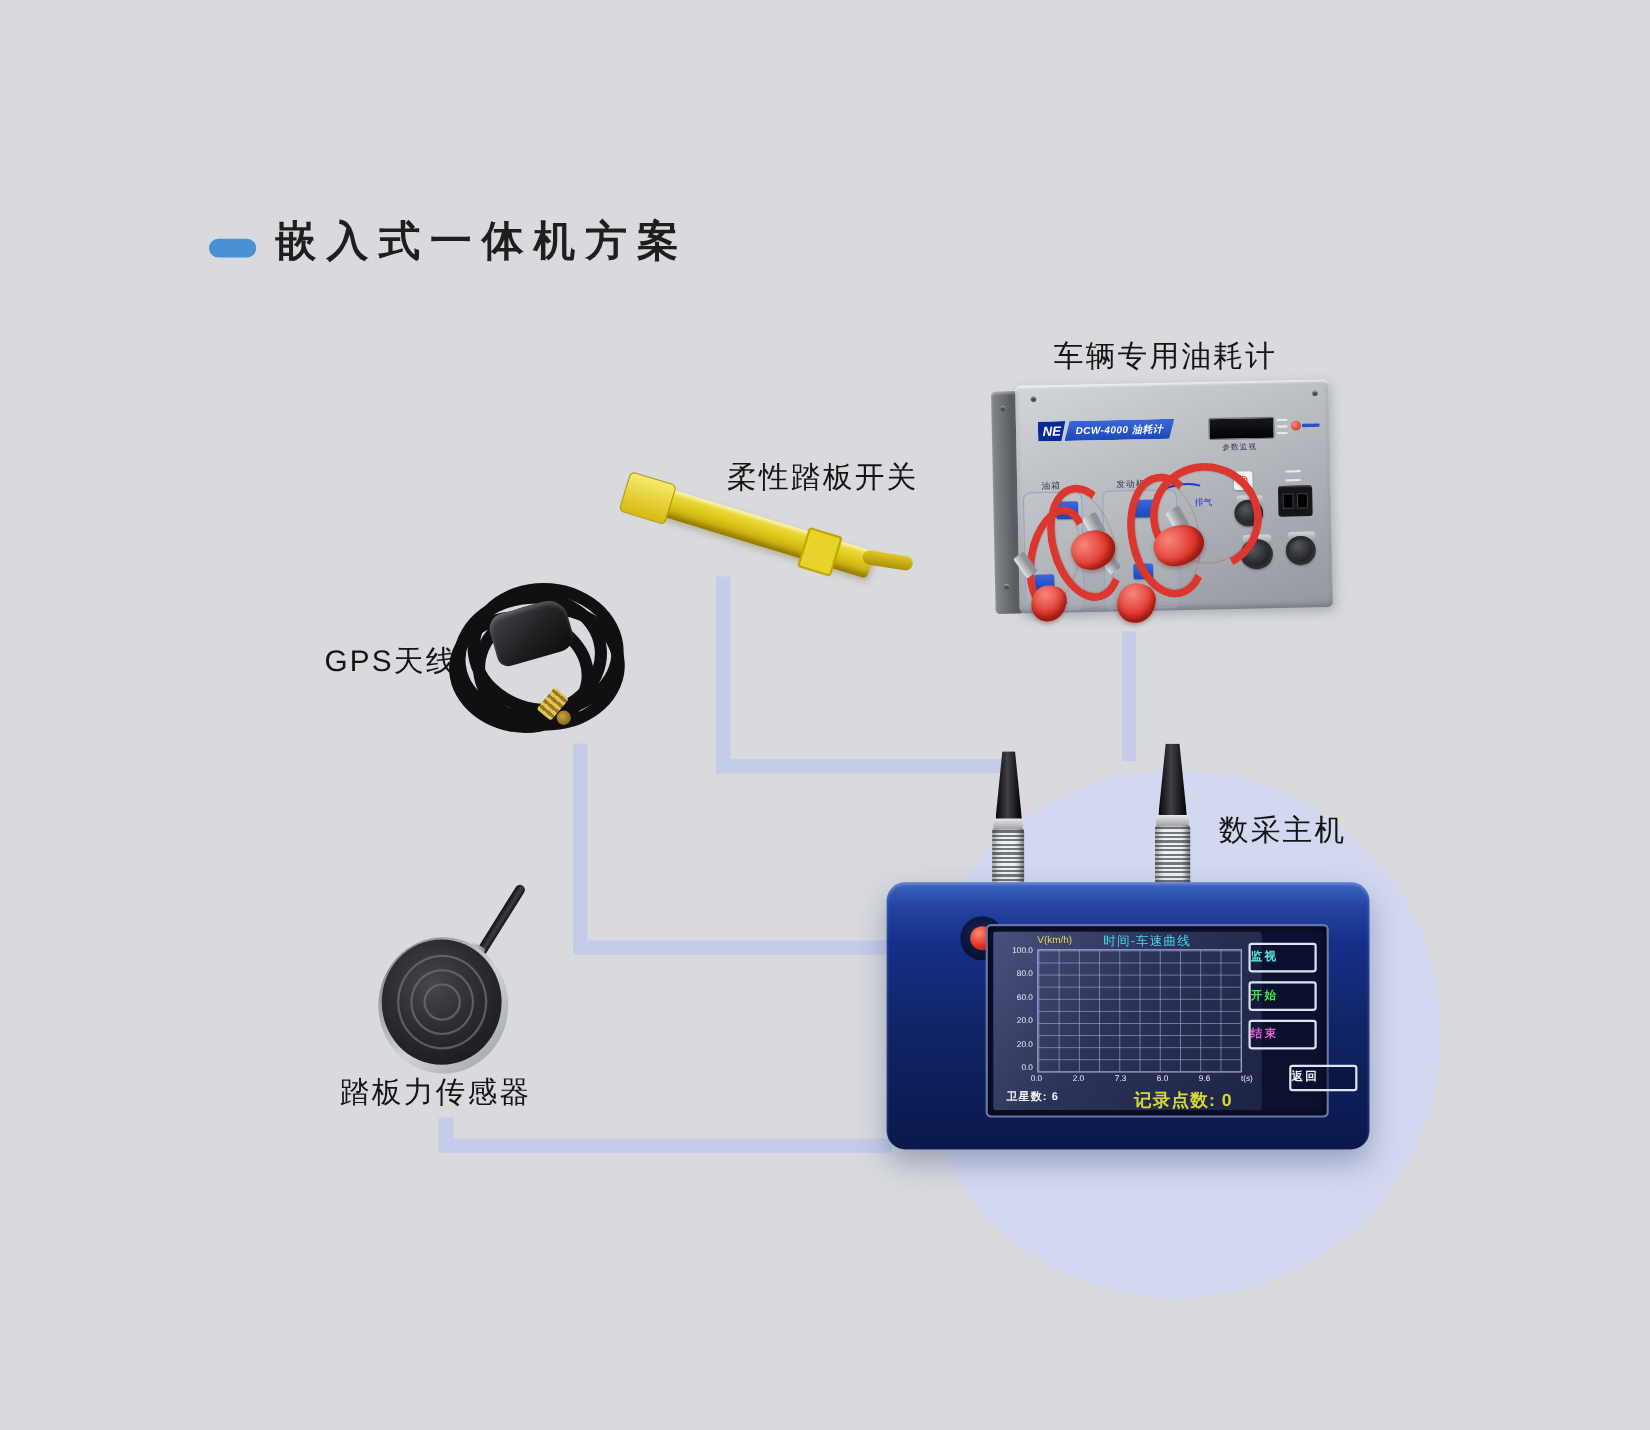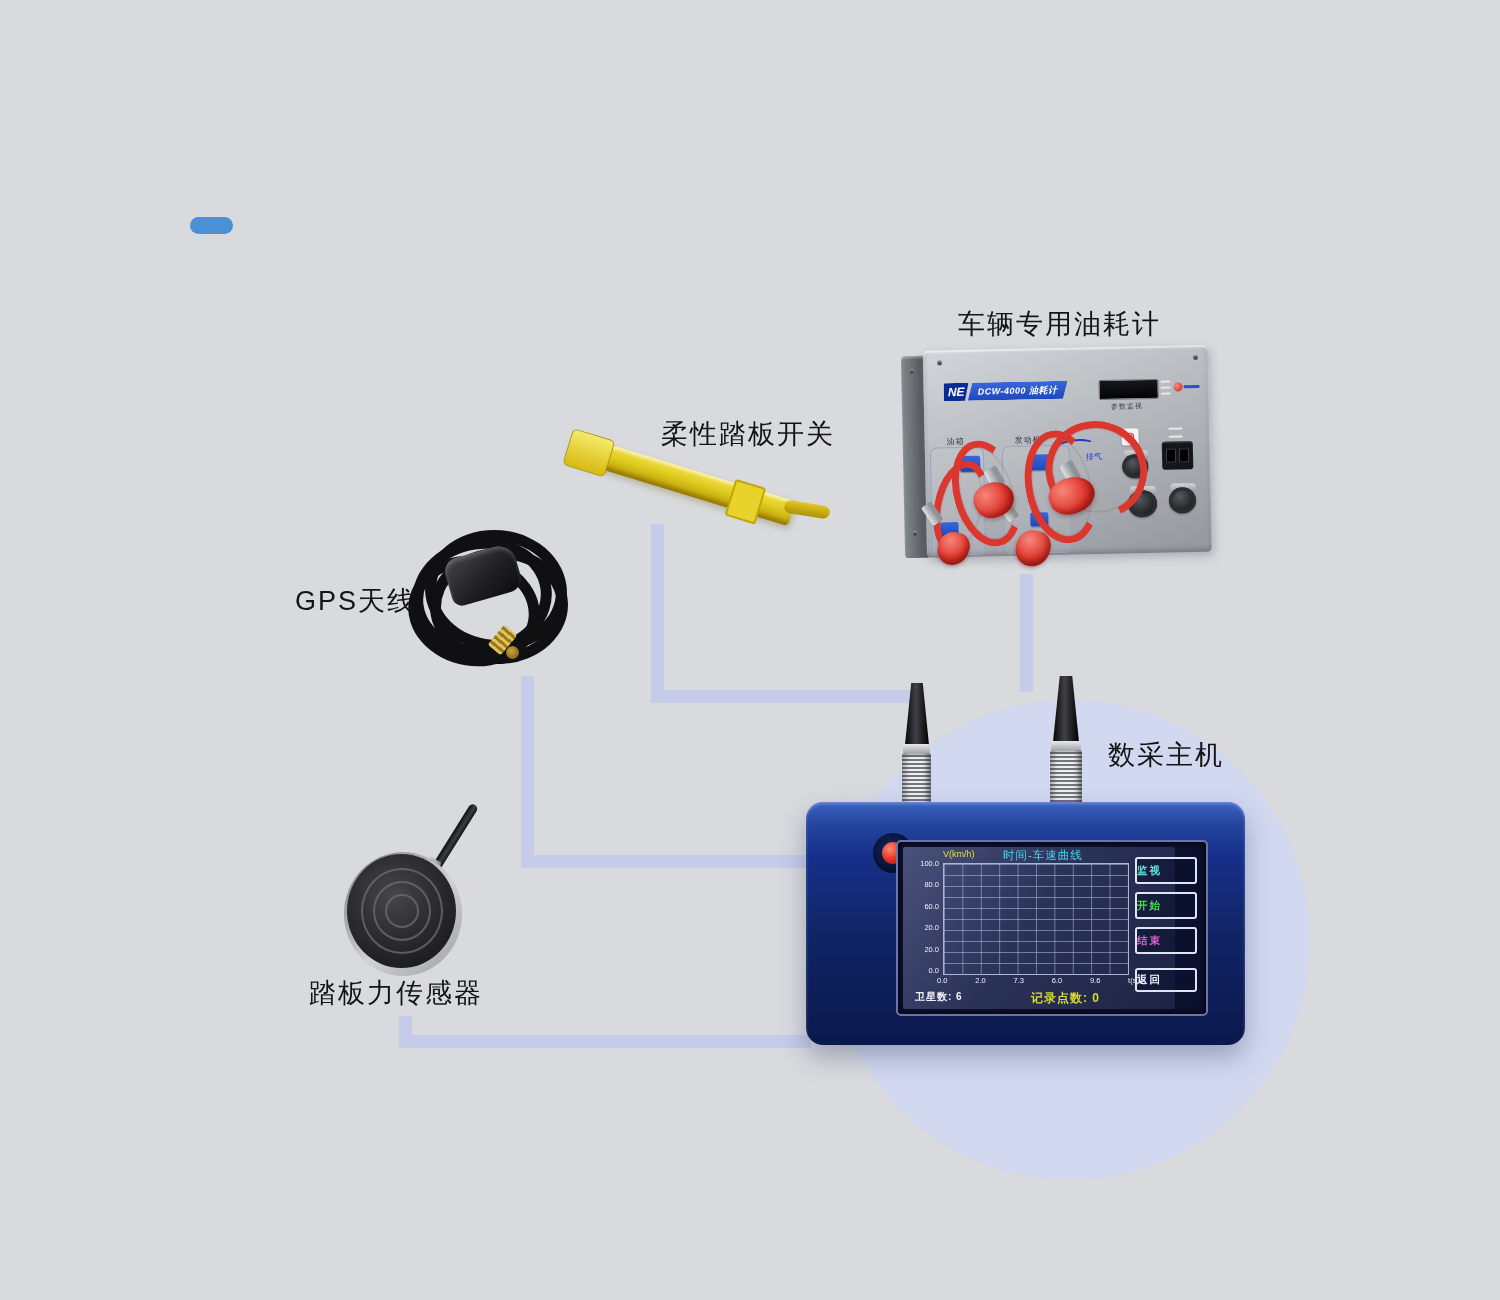--- a/index.html
+++ b/index.html
@@ -70,52 +70,53 @@
   
   .plug-cone{background:linear-gradient(90deg,#050506,#414146 45%,#000);clip-path:polygon(26% 0,74% 0,100% 100%,0 100%);}
   .plug-collar{background:linear-gradient(#e8e9eb,#9da0a4);border-radius:2px;}
   .plug-rib{background:repeating-linear-gradient(180deg,#eef0f2 0 2px,#73767a 2px 4px);border-radius:3px;box-shadow:inset -4px 0 5px rgba(40,42,45,.55),inset 4px 0 5px rgba(40,42,45,.35);}
   .host-box{left:806px;top:802px;width:439px;height:243px;border-radius:17px;
      background:linear-gradient(180deg,#3c63c2 0%,#24459f 9%,#16308a 22%,#102465 55%,#0a184c 100%);
      box-shadow:0 12px 26px rgba(50,60,100,.35), inset 0 2px 3px rgba(160,180,235,.5);}
   .host-btn-outer{left:67px;top:31px;width:40px;height:40px;border-radius:50%;background:radial-gradient(circle at 45% 40%,#16275e,#050d2c 75%);}
   .host-btn{left:76px;top:40px;width:22px;height:22px;border-radius:50%;background:radial-gradient(circle at 35% 30%,#ff8a70,#e03020 55%,#990e0e);}
   .bezel{left:90px;top:38px;width:308px;height:172px;background:#0c1130;border:2px solid #6b76a8;border-radius:5px;box-shadow:inset 0 0 8px #000;}
-  .scr{left:5px;top:5px;width:244px;height:162px;background:linear-gradient(125deg,#49527c 0%,#2c3359 45%,#1d2343 100%);border-radius:2px;padding-left:28px;}
+  .scr{left:5px;top:5px;width:244px;height:162px;background:linear-gradient(125deg,#49527c 0%,#2c3359 45%,#1d2343 100%);border-radius:2px;}
   .scr-ylab{left:40px;top:2px;font-size:9px;color:#ecd84e;}
   .scr-title{left:100px;top:1px;font-size:11.5px;color:#48d8ec;letter-spacing:1px;}
   .plot{left:40px;top:16px;width:184px;height:110px;border:1px solid #a9b4e0;
      background-image:linear-gradient(rgba(175,186,228,.55) 1px, transparent 1px),
                       linear-gradient(90deg, rgba(175,186,228,.55) 1px, transparent 1px);
      background-size:18.4px 11px;}
   .yticks{left:8px;top:12px;width:28px;height:116px;display:flex;flex-direction:column;justify-content:space-between;
      font-size:7.5px;color:#f1f1f6;text-align:right;}
   .xticks{left:34px;top:129px;width:202px;display:flex;justify-content:space-between;font-size:7.5px;color:#f1f1f6;}
   .scr-status-l{left:12px;top:143px;font-size:10px;color:#f3f3f8;font-weight:bold;letter-spacing:1px;}
-  .scr-status-r{left:128px;top:143px;font-size:12px;color:#d6da32;font-weight:bold;letter-spacing:1px;}
+  .scr-status-r{left:128px;top:143px;font-size:16px;color:#d6da32;font-weight:bold;letter-spacing:1px;}
   .scr-btn{left:232px;width:58px;height:23px;border:2px solid #dfe5f5;border-radius:3px;background:rgba(10,16,45,.55);
      font-size:10.5px;letter-spacing:2px;line-height:22px;font-weight:bold;}
-  .b0{top:10px;color:#5ae8de;} .b1{top:45px;color:#44e04a;} .b2{top:80px;color:#e060c8;} .b3{top:121px;height:20px;line-height:19px;color:#eef2fc;}
+  .b0{top:10px;color:#5ae8de;} .b1{top:45px;color:#44e04a;} .b2{top:80px;color:#e060c8;} .b3{top:121px;height:20px;line-height:19px;color:#eef2fc;margin-left:37px;}
 </style>
 </head>
 <body>
 
 <div id="canvas">
 
   <div class="abs bg-circle"></div>
 
   <div class="abs cline" style="left:651px;top:524px;width:13px;height:179px;"></div>
   <div class="abs cline" style="left:651px;top:690px;width:263px;height:13px;"></div>
   <div class="abs cline" style="left:1020px;top:574px;width:13px;height:118px;"></div>
   <div class="abs cline" style="left:521px;top:676px;width:13px;height:192px;"></div>
   <div class="abs cline" style="left:521px;top:855px;width:290px;height:13px;"></div>
   <div class="abs cline" style="left:399px;top:1016px;width:13px;height:32px;"></div>
   <div class="abs cline" style="left:399px;top:1035px;width:412px;height:13px;"></div>
 
   <div class="abs title-bullet"></div>
+  <div class="abs page-title">嵌入式一体机方案</div>
 
   <div class="abs dev-label" style="left:958px;top:306px;">车辆专用油耗计</div>
   <div class="abs dev-label" style="left:661px;top:416px;">柔性踏板开关</div>
   <div class="abs dev-label" style="left:295px;top:583px;">GPS天线</div>
   <div class="abs dev-label" style="left:309px;top:975px;">踏板力传感器</div>
   <div class="abs dev-label" style="left:1108px;top:737px;">数采主机</div>
 
   <div class="abs fuel">
     <div class="abs fuel-side"></div>
     <div class="abs screw" style="left:8px;top:18px;"></div>

